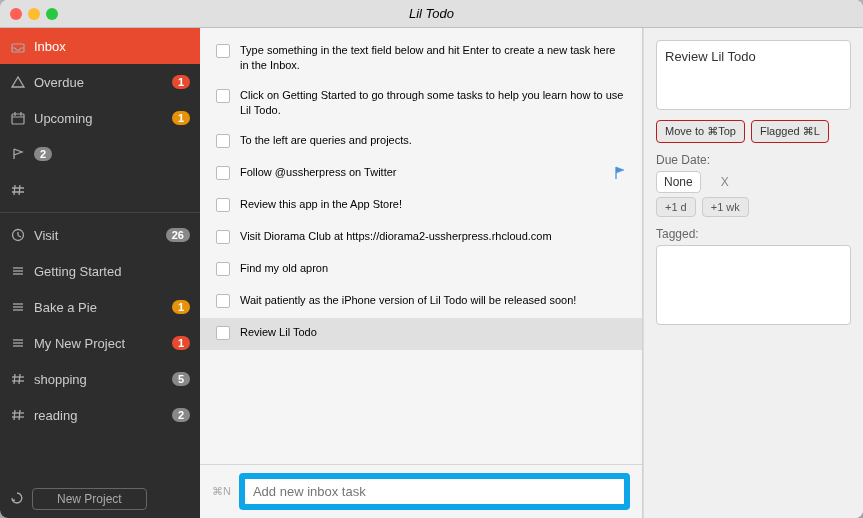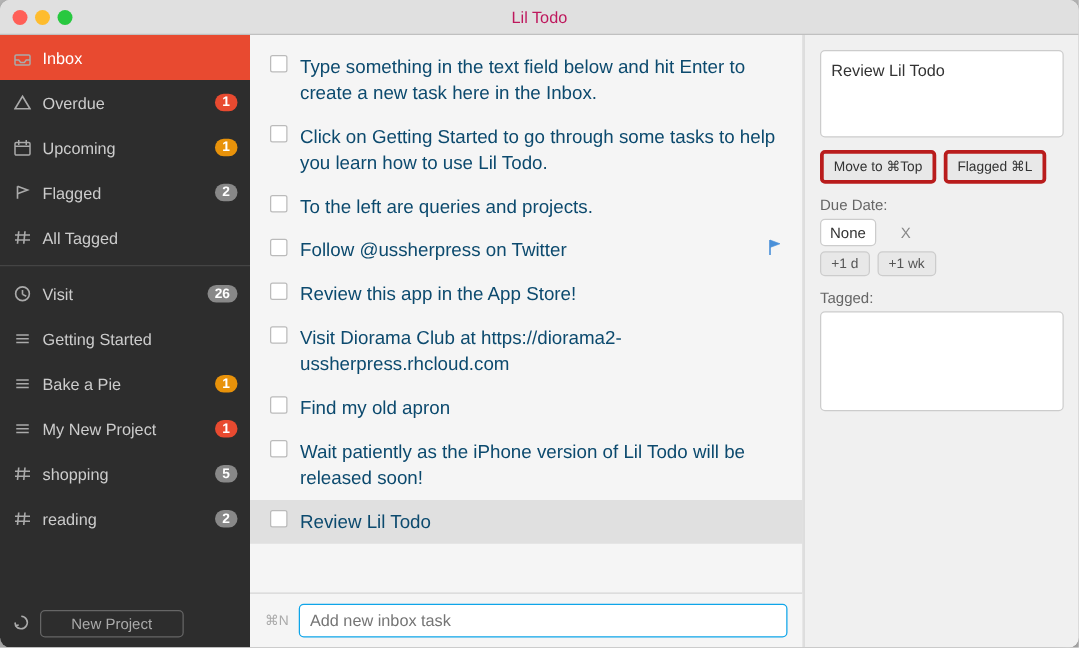--- a/index.html
+++ b/index.html
@@ -44,22 +44,23 @@
       height: 12px;
       border-radius: 50%;
       border: none;
       cursor: pointer;
     }
     .btn-close { background: #ff5f57; }
     .btn-min { background: #febc2e; }
     .btn-max { background: #28c840; }
     .titlebar-title {
       font-size: 13px;
-      color: #be185d;
+      color: #000000;
       font-weight: 500;
+      font-style: italic;
     }
     
     .main-content {
       display: flex;
       flex: 1;
       overflow: hidden;
     }
     
     .sidebar {
       width: 200px;
@@ -163,23 +164,23 @@
       height: 14px;
       border: 1.5px solid #bbb;
       border-radius: 2px;
       flex-shrink: 0;
       margin-top: 1px;
       background: white;
       cursor: pointer;
     }
     .task-text {
       flex: 1;
-      color: #0c4a6e;
+      color: #000000;
       line-height: 1.4;
-      font-size: 15px;
+      font-size: 11px;
     }
     .task-flag {
       color: #4a90d9;
       font-size: 14px;
       flex-shrink: 0;
       margin-top: 1px;
     }
     
     .task-input-bar {
       display: flex;
@@ -189,21 +190,21 @@
       background: #f5f5f5;
       gap: 8px;
     }
     .task-input-shortcut {
       color: #aaa;
       font-size: 11px;
       flex-shrink: 0;
     }
     .task-input {
       flex: 1;
-      border: 1px solid #0ea5e9;
+      border: 6px solid #0ea5e9;
       border-radius: 4px;
       padding: 5px 8px;
       font-size: 13px;
       color: #1d4ed8;
       background: white;
       outline: none;
     }
     
     .detail-panel {
       width: 220px;
@@ -222,21 +223,21 @@
       padding: 8px;
       min-height: 70px;
       font-size: 13px;
       color: #333;
     }
     .detail-buttons {
       display: flex;
       gap: 6px;
     }
     .detail-btn {
-      border: 3px solid #b91c1c;
+      border: 1px solid #b91c1c;
       border-radius: 4px;
       background: #e8e8e8;
       color: #333;
       font-size: 11px;
       padding: 4px 8px;
       cursor: pointer;
       white-space: nowrap;
     }
     .detail-section-label {
       font-size: 12px;
@@ -342,33 +343,31 @@
           <span class="sidebar-label">Upcoming</span>
           <span class="badge badge-orange">1</span>
         </div>
         <div class="sidebar-item">
           <span class="sidebar-icon">
             <svg width="14" height="14" viewBox="0 0 14 14">
               <line x1="3" y1="2" x2="3" y2="12" stroke="#aaa" stroke-width="1.3"></line>
               <path d="M3 2 L11 5 L3 8" fill="none" stroke="#aaa" stroke-width="1.3"></path>
             </svg>
           </span>
-          <span class="sidebar-label">Flagged</span>
           <span class="badge badge-gray">2</span>
         </div>
         <div class="sidebar-item">
           <span class="sidebar-icon">
             <svg width="14" height="14" viewBox="0 0 14 14">
               <line x1="4" y1="2" x2="3" y2="12" stroke="#aaa" stroke-width="1.3"></line>
               <line x1="9" y1="2" x2="8" y2="12" stroke="#aaa" stroke-width="1.3"></line>
               <line x1="1" y1="5" x2="13" y2="5" stroke="#aaa" stroke-width="1.3"></line>
               <line x1="1" y1="9" x2="13" y2="9" stroke="#aaa" stroke-width="1.3"></line>
             </svg>
           </span>
-          <span class="sidebar-label">All Tagged</span>
         </div>
         <hr class="sidebar-divider">
         <div class="sidebar-item">
           <span class="sidebar-icon">
             <svg width="14" height="14" viewBox="0 0 14 14">
               <circle cx="7" cy="7" r="5.5" fill="none" stroke="#aaa" stroke-width="1.3"></circle>
               <line x1="7" y1="4" x2="7" y2="7.5" stroke="#aaa" stroke-width="1.3"></line>
               <line x1="7" y1="7.5" x2="10" y2="9" stroke="#aaa" stroke-width="1.3"></line>
             </svg>
           </span>

